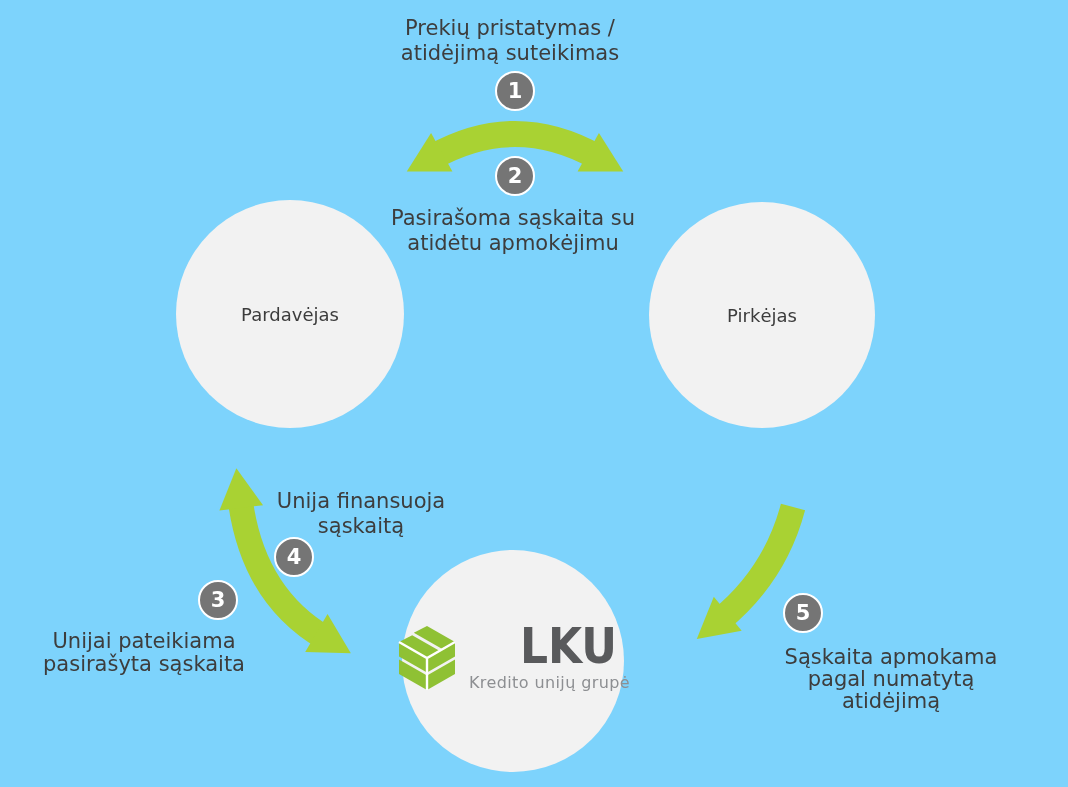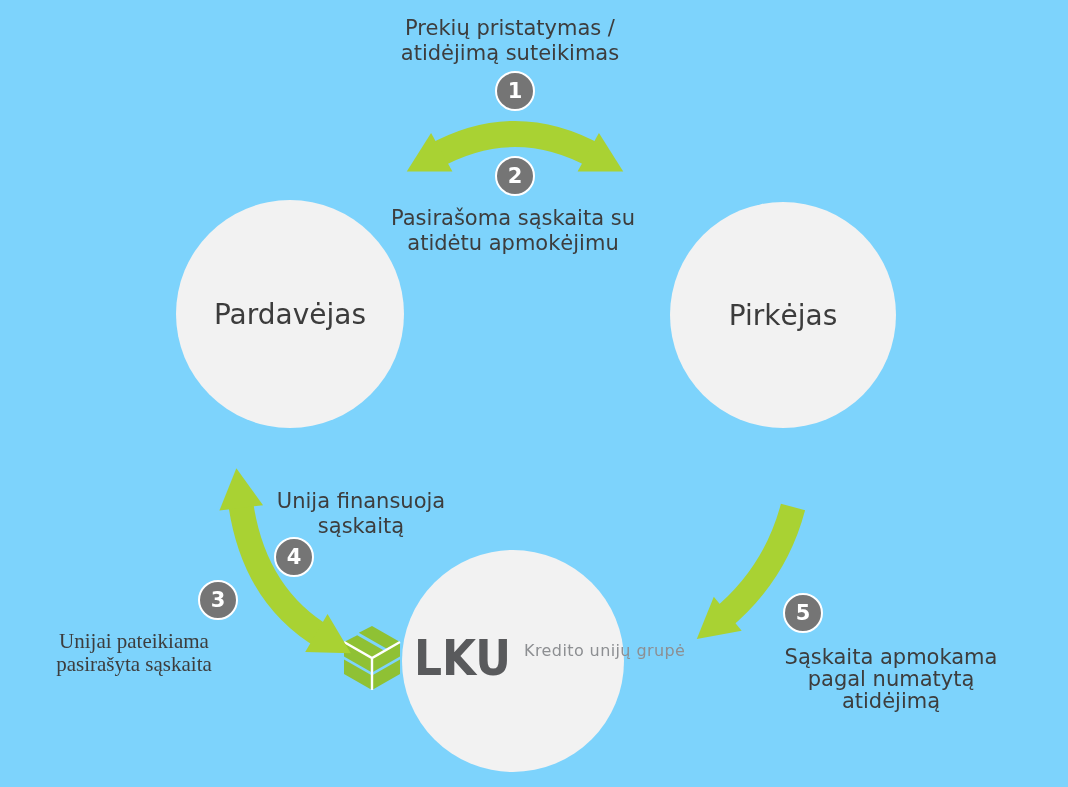--- a/index.html
+++ b/index.html
@@ -32,21 +32,21 @@
   .entity-circle{
     position:absolute;
     border-radius:50%;
     background:var(--circle-fill);
     display:flex;
     align-items:center;
     justify-content:center;
   }
   .entity-label{
     color:#3c3c3c;
-    font-size:28px;
+    font-size:18px;
   }
   .badge{
     position:absolute;
     width:40px;height:40px;
     box-sizing:border-box;
     border:2px solid #ffffff;
     border-radius:50%;
     background:var(--badge-gray);
     color:#ffffff;
     font-size:21px;
@@ -56,21 +56,21 @@
     justify-content:center;
     z-index:3;
   }
   .arrow-svg{position:absolute;z-index:1;}
   .lku-logo{
     display:flex;
     align-items:center;
     gap:11px;
     transform:translateY(-3px);
   }
-  .lku-texts{display:flex;flex-direction:row;align-items:flex-start;}
+  .lku-texts{display:flex;flex-direction:column;align-items:flex-end;}
   .lku-name{
     color:var(--lku-text);
     font-size:50px;
     font-weight:bold;
     line-height:0.88;
     letter-spacing:0px;
     transform:scaleX(.88);
     transform-origin:left center;
   }
   .lku-tagline{
@@ -107,21 +107,21 @@
 
   <div class="label" style="left:513px;top:206px;">
     <span>Pasirašoma sąskaita su</span>
     <span>atidėtu apmokėjimu</span>
   </div>
 
   <div class="entity-circle" style="left:176px;top:200px;width:228px;height:228px;">
     <span class="entity-label">Pardavėjas</span>
   </div>
 
-  <div class="entity-circle" style="left:670px;top:202px;width:226px;height:226px;justify-content:center;">
+  <div class="entity-circle" style="left:649px;top:202px;width:226px;height:226px;justify-content:center;">
     <span class="entity-label">Pirkėjas</span>
   </div>
 
   <svg class="arrow-svg" style="left:210px;top:460px;" width="150" height="210" viewBox="0 0 150 210">
     <path d="M 30,38 Q 42,135 115,178" fill="none" style="stroke:var(--arrow-green)" stroke-width="25"></path>
     <polygon points="0,-30 22,10 -22,10" style="fill:var(--arrow-green)" transform="translate(30,38) rotate(-7)"></polygon>
     <polygon points="0,-30 22,10 -22,10" style="fill:var(--arrow-green)" transform="translate(115,178) rotate(120.5)"></polygon>
   </svg>
 
   <div class="badge" style="left:198px;top:580px;">
@@ -130,21 +130,21 @@
 
   <div class="badge" style="left:274px;top:537px;">
     <span>4</span>
   </div>
 
   <div class="label" style="left:361px;top:489px;">
     <span>Unija finansuoja</span>
     <span>sąskaitą</span>
   </div>
 
-  <div class="label" style="left:134px;top:630px;line-height:23px;font-family:Liberation Serif, serif;">
+  <div class="label" style="left:144px;top:630px;line-height:23px;">
     <span>Unijai pateikiama</span>
     <span>pasirašyta sąskaita</span>
   </div>
 
   <div class="entity-circle" style="left:402px;top:550px;width:222px;height:222px;">
     <div class="lku-logo">
       <svg width="62" height="70" viewBox="0 0 62 70">
         <polygon points="31,3 59,19 45.8,25.7 17.8,9.7" style="fill:var(--logo-green)"></polygon>
         <polygon points="16.2,12.3 44.2,28.3 31,35 3,19" style="fill:var(--logo-green)"></polygon>
         <polygon points="3,19 31,35 31,49.5 3,33.5" style="fill:var(--logo-green)"></polygon>

